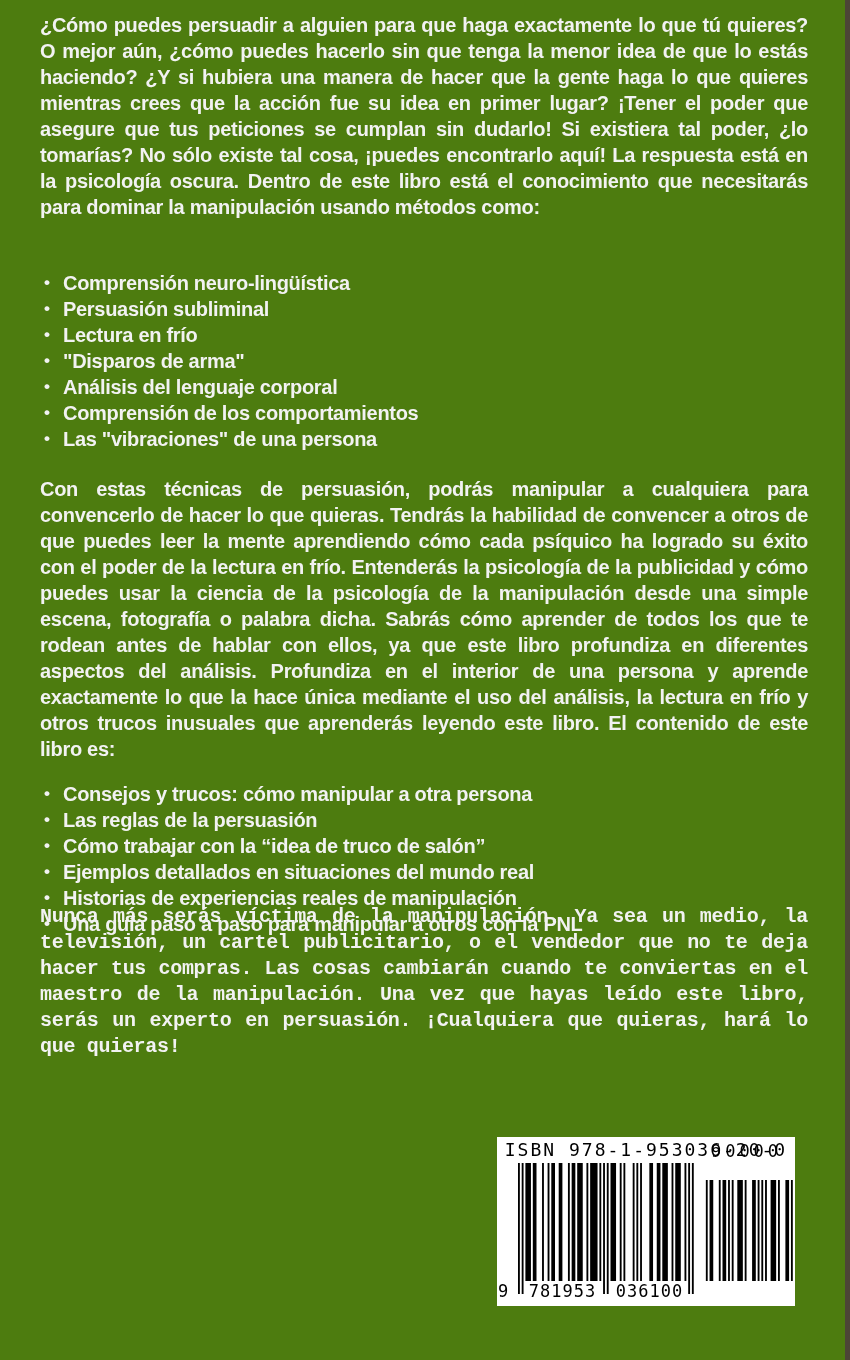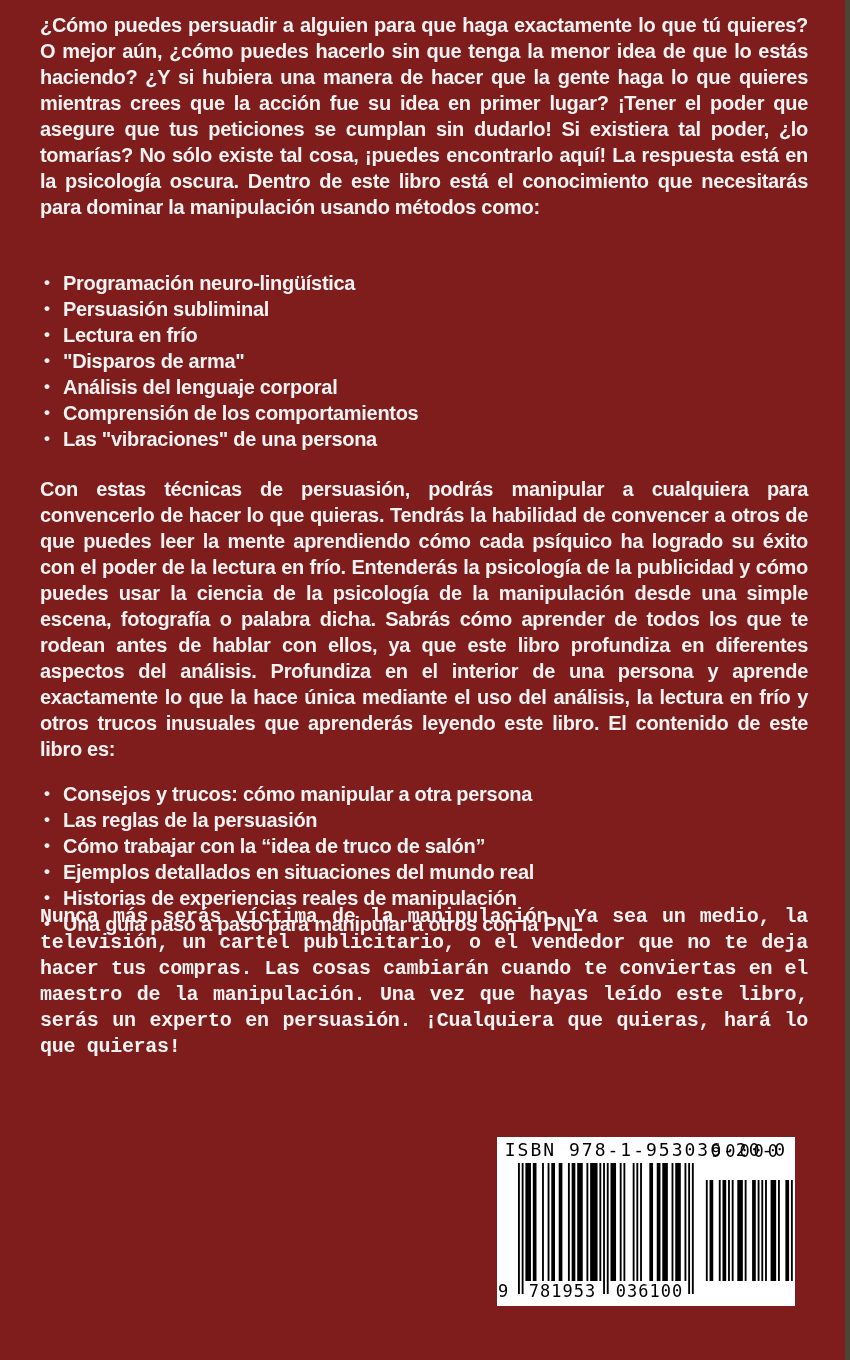--- a/index.html
+++ b/index.html
@@ -93,29 +93,29 @@
     position: absolute;
     right: 0;
     top: 0;
     width: 5px;
     height: 1360px;
   }
 </style>
 </head>
 <body>
 
-<div class="cover" style="background: #7f1d1d; color: rgb(242, 242, 242);">
+<div class="cover" style="background: #4d7c0f; color: rgb(242, 242, 242);">
 
   <p class="textblock p1">¿Cómo puedes persuadir a alguien para que haga exactamente lo que tú quieres? O mejor aún, ¿cómo puedes hacerlo sin que tenga la menor idea de que lo estás haciendo? ¿Y si hubiera una manera de hacer que la gente haga lo que quieres mientras crees que la acción fue su idea en primer lugar? ¡Tener el poder que asegure que tus peticiones se cumplan sin dudarlo! Si existiera tal poder, ¿lo tomarías? No sólo existe tal cosa, ¡puedes encontrarlo aquí! La respuesta está en la psicología oscura. Dentro de este libro está el conocimiento que necesitarás para dominar la manipulación usando métodos como:</p>
 
   <ul class="bullets b1">
 
       <li>
         <span class="bullet">•</span>
-        <span>Programación neuro-lingüística</span>
+        <span>Comprensión neuro-lingüística</span>
       </li>
 
       <li>
         <span class="bullet">•</span>
         <span>Persuasión subliminal</span>
       </li>
 
       <li>
         <span class="bullet">•</span>
         <span>Lectura en frío</span>

